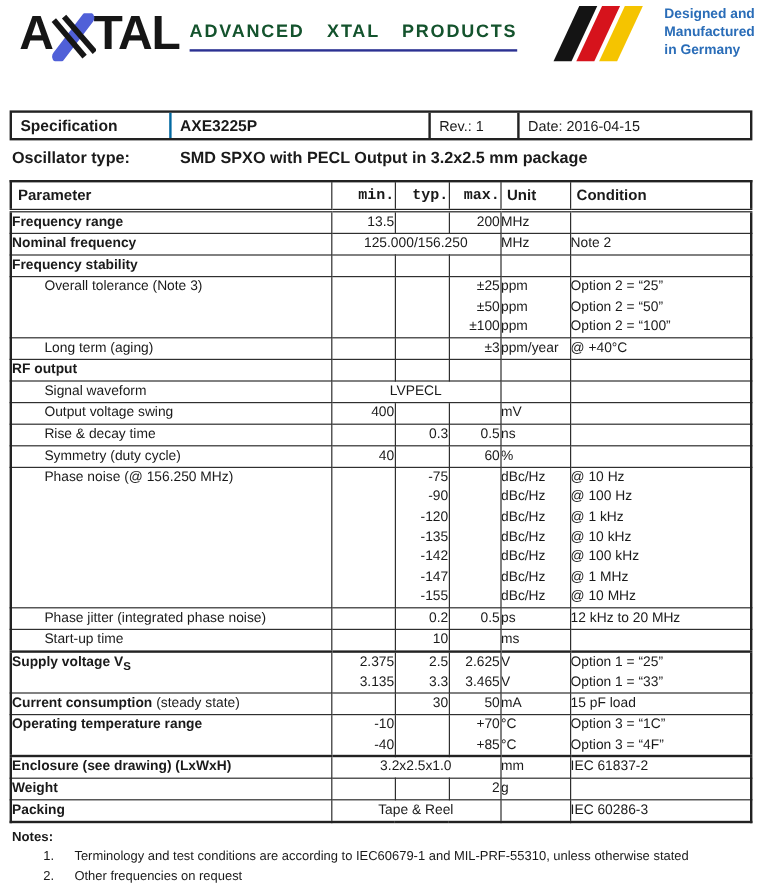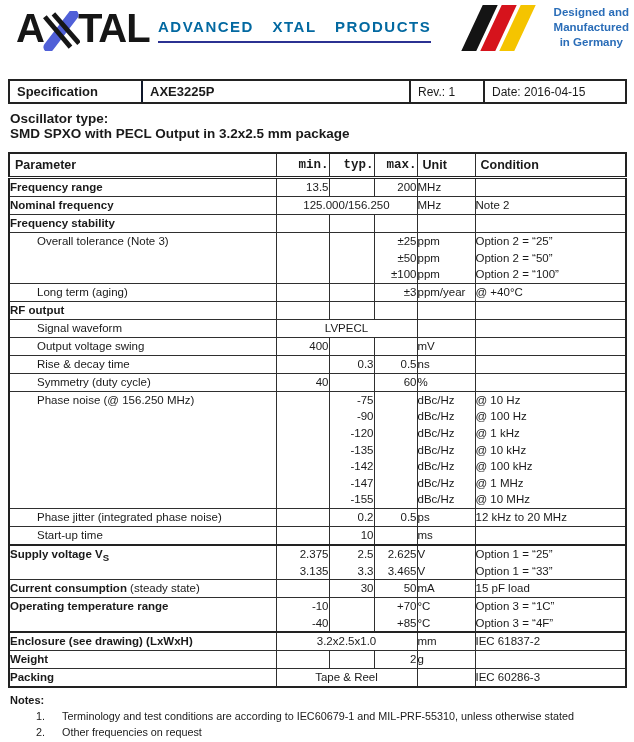--- a/index.html
+++ b/index.html
@@ -7,35 +7,35 @@
     width:634px;height:742px;
     font-family:"Liberation Sans", sans-serif;
     color:#1a1a1a;
     position:relative;
     overflow:hidden;
   }
   
   .header{position:relative;height:74px;}
   .logo{position:absolute;left:16px;top:6px;font-weight:bold;font-size:40px;letter-spacing:-1px;color:#161616;display:flex;align-items:center;}
   .logo-x{display:inline-block;width:38px;height:40px;margin:0 -2px;position:relative;top:2px;}
-  .tagline{position:absolute;left:158px;top:18px;font-size:15px;font-weight:bold;color:#0369a1;letter-spacing:1.5px;word-spacing:13px;border-bottom:2px solid #2b3192;padding-bottom:6px;white-space:nowrap;}
+  .tagline{position:absolute;left:158px;top:18px;font-size:15px;font-weight:bold;color:#14532d;letter-spacing:1.5px;word-spacing:13px;border-bottom:2px solid #2b3192;padding-bottom:6px;white-space:nowrap;}
   .flag{position:absolute;left:472px;top:5px;width:78px;height:48px;}
   .stripe{display:inline-block;width:15px;height:46px;transform:skewX(-25deg);margin-right:4px;}
   .stripe.s1{background:#141414;}
   .stripe.s2{background:#d6131c;}
   .stripe.s3{background:#f5c400;}
-  .made-in{position:absolute;right:5px;top:5px;text-align:center;font-size:11.5px;font-weight:bold;color:#2a6db8;line-height:1.3;}
+  .made-in{position:absolute;right:5px;top:5px;text-align:left;font-size:11.5px;font-weight:bold;color:#2a6db8;line-height:1.3;}
   
-  .specbar{margin:5px 7px 0 8px;border:2px solid #222;display:flex;align-items:stretch;height:21px;}
+  .specbar{margin:18px 7px 0 8px;border:2px solid #222;display:flex;align-items:stretch;height:21px;}
   .specbar .cell{display:flex;align-items:center;padding-left:7px;box-sizing:border-box;}
   .specbar .c1{width:131px;font-weight:bold;font-size:13px;}
-  .specbar .c2{width:268px;font-weight:bold;font-size:13px;border-left:2px solid #0f172a;}
+  .specbar .c2{width:216px;font-weight:bold;font-size:13px;border-left:2px solid #0369a1;}
   .specbar .c3{width:74px;font-size:12px;border-left:2px solid #222;}
   .specbar .c4{flex:1;font-size:12px;border-left:2px solid #222;}
-  .oscline{margin:7px 7px 0 10px;display:flex;font-size:13.5px;font-weight:bold;flex-direction:column;}
+  .oscline{margin:7px 7px 0 10px;display:flex;font-size:13.5px;font-weight:bold;}
   .oscline .osc-label{width:140px;}
   .oscline .osc-value{flex:1;}
   
   table.spec{border-collapse:collapse;margin:11px 7px 0 8px;width:619px;table-layout:fixed;border:2px solid #222;}
   table.spec th,table.spec td{border:1px solid #2f2f2f;padding:0;vertical-align:top;overflow:hidden;}
   table.spec th{font-size:12.5px;text-align:left;height:22px;vertical-align:middle;padding-left:5px;border-bottom:3px double #222;}
   table.spec th.num{text-align:right;padding-left:12px;font-family:Liberation Mono, monospace;}
   table.spec td{font-size:11.5px;height:17px;line-height:16.6px;}
   td.param{padding-left:5px;}
   td.param.b{font-weight:bold;}

